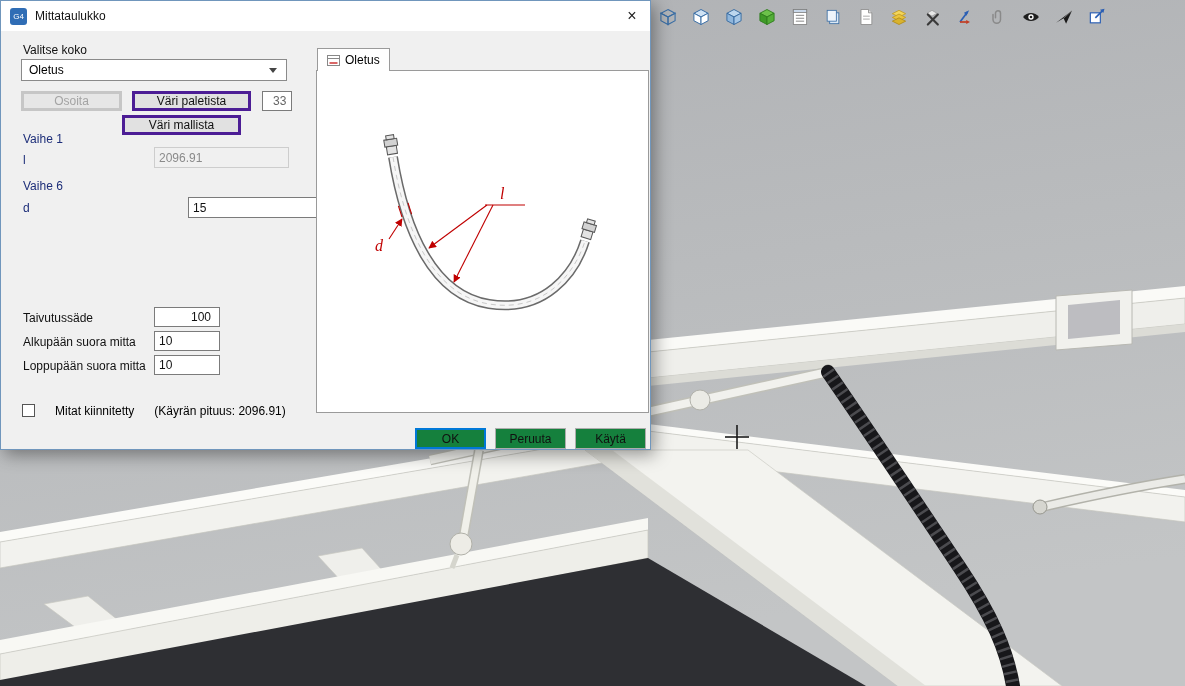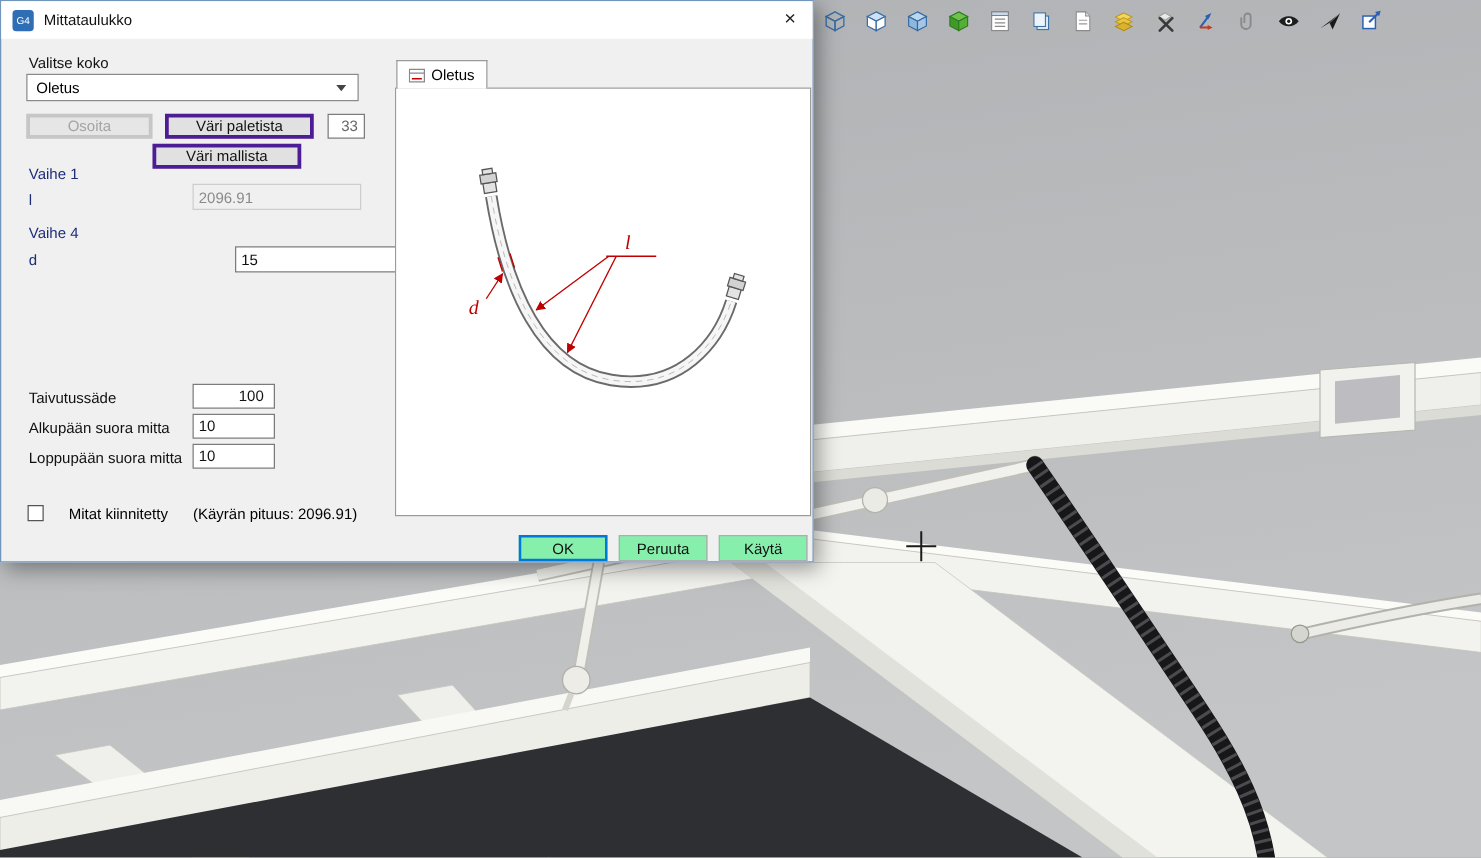--- a/index.html
+++ b/index.html
@@ -30,21 +30,21 @@
   .btn.disabled{color:#a4a4a4;background:#e6e6e6;border-color:#c6c6c6;cursor:default}
   .txt{position:absolute;height:21px;border:1px solid #7b7b7b;background:#fff;font-size:12px;font-family:inherit;
        padding:0 4px;color:#111}
   .txt.gray-text{color:#666}
   .txt.disabled{background:#f0f0f0;border-color:#cdcdcd;color:#8a8a8a}
   .tab{position:absolute;left:316px;top:47px;height:23px;background:#fff;border:1px solid #9a9a9a;border-bottom:none;
        display:flex;align-items:center;gap:5px;padding:0 9px;z-index:2;cursor:pointer}
   .panel{position:absolute;left:315px;top:69px;width:333px;height:343px;background:#fff;border:1px solid #9a9a9a}
   .chkrow{position:absolute;left:21px;top:403px;display:flex;align-items:flex-start;gap:20px}
   .chk{width:13px;height:13px;border:1px solid #555;background:#fff;cursor:pointer;flex:0 0 auto}
-  .fbtn{position:absolute;width:71px;height:21px;background:#86efac;border:1px solid #adadad;font-size:12px;
+  .fbtn{position:absolute;width:71px;height:21px;background:#15803d;border:1px solid #adadad;font-size:12px;
         font-family:inherit;display:flex;align-items:center;justify-content:center;cursor:pointer;color:#111}
   .fbtn.default{border:2px solid #0078d7}
 </style>
 </head>
 <body>
 
 <div class="stage">
 
   <svg class="scene" width="1185" height="686" viewBox="0 0 1185 686">
     <defs>
@@ -254,21 +254,21 @@
 
     <button class="btn disabled" style="left:20px;top:90px;width:101px">Osoita</button>
     <button class="btn" style="left:131px;top:90px;width:119px">Väri paletista</button>
     <input class="txt small gray-text" style="left: 261px; top: 90px; width: 30px; height: 20px; padding-left: 10px;" value="33">
     <button class="btn" style="left:121px;top:114px;width:119px">Väri mallista</button>
 
     <div class="lbl navy" style="left:22px;top:131px">Vaihe 1</div>
     <div class="lbl navy" style="left:22px;top:152px">l</div>
     <input class="txt disabled" style="left: 153px; top: 146px; width: 135px;" value="2096.91">
 
-    <div class="lbl navy" style="left:22px;top:178px">Vaihe 4</div>
+    <div class="lbl navy" style="left:22px;top:178px">Vaihe 6</div>
     <div class="lbl navy" style="left:22px;top:200px">d</div>
     <input class="txt" style="left: 153px; top: 196px; width: 135px; margin-left: 34px;" value="15">
 
     <div class="lbl" style="left:22px;top:310px">Taivutussäde</div>
     <input class="txt small" style="left: 153px; top: 306px; width: 66px; height: 20px; padding-left: 36px;" value="100">
     <div class="lbl" style="left:22px;top:334px">Alkupään suora mitta</div>
     <input class="txt small" style="left: 153px; top: 330px; width: 66px; height: 20px;" value="10">
     <div class="lbl" style="left:22px;top:358px">Loppupään suora mitta</div>
     <input class="txt small" style="left: 153px; top: 354px; width: 66px; height: 20px;" value="10">
 

